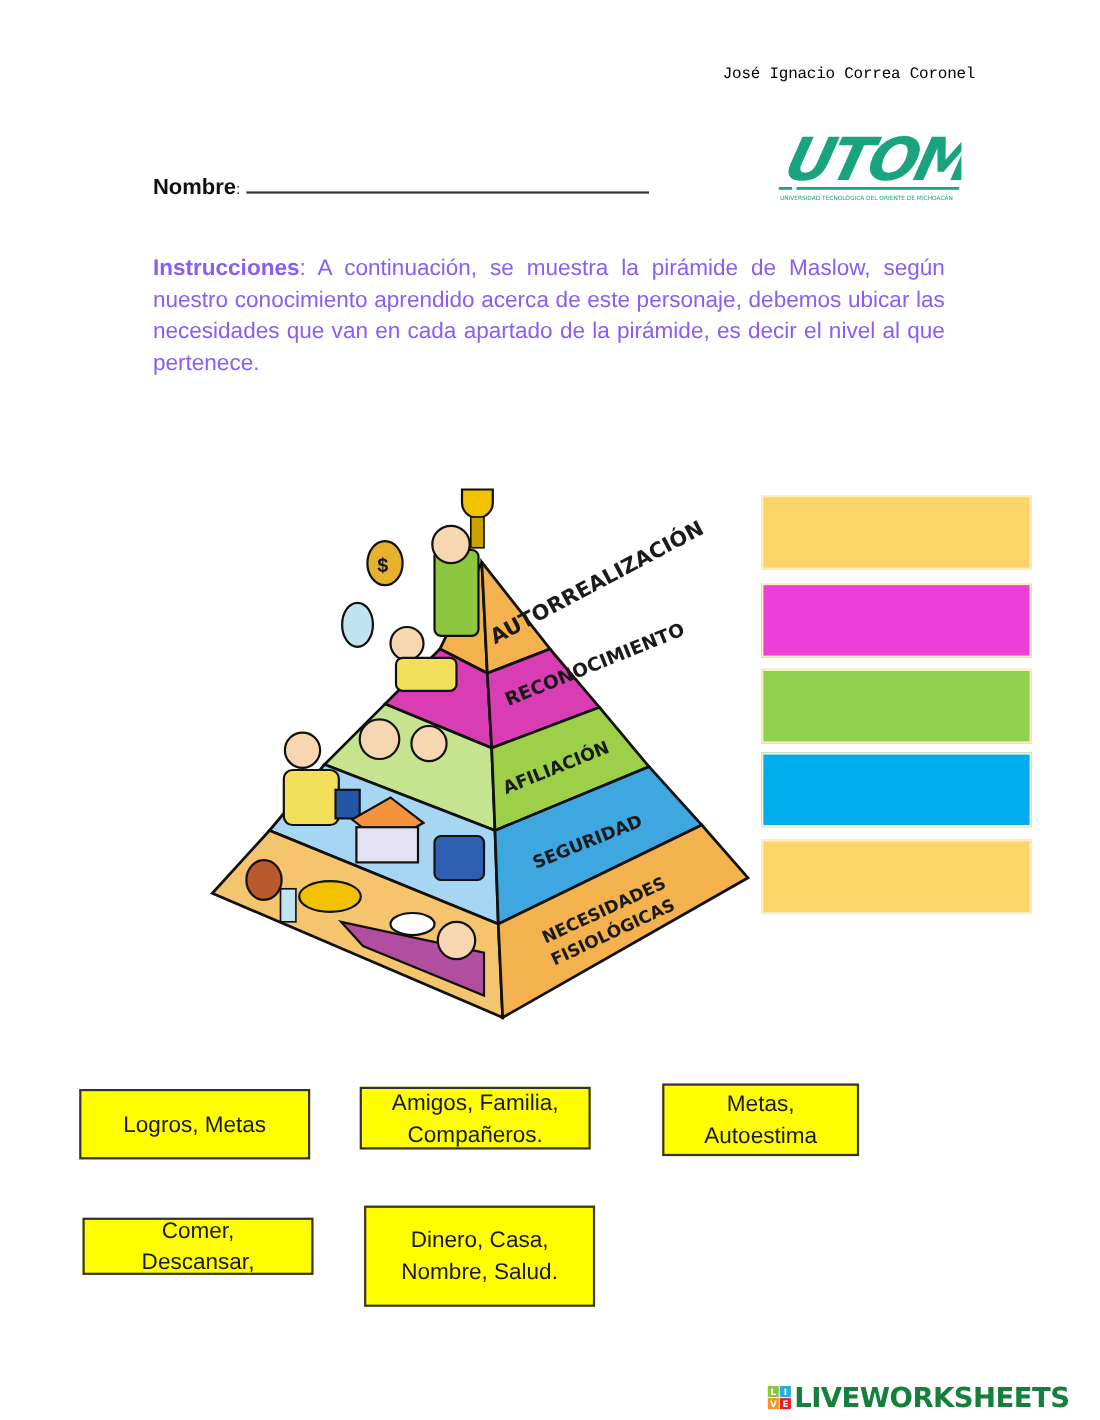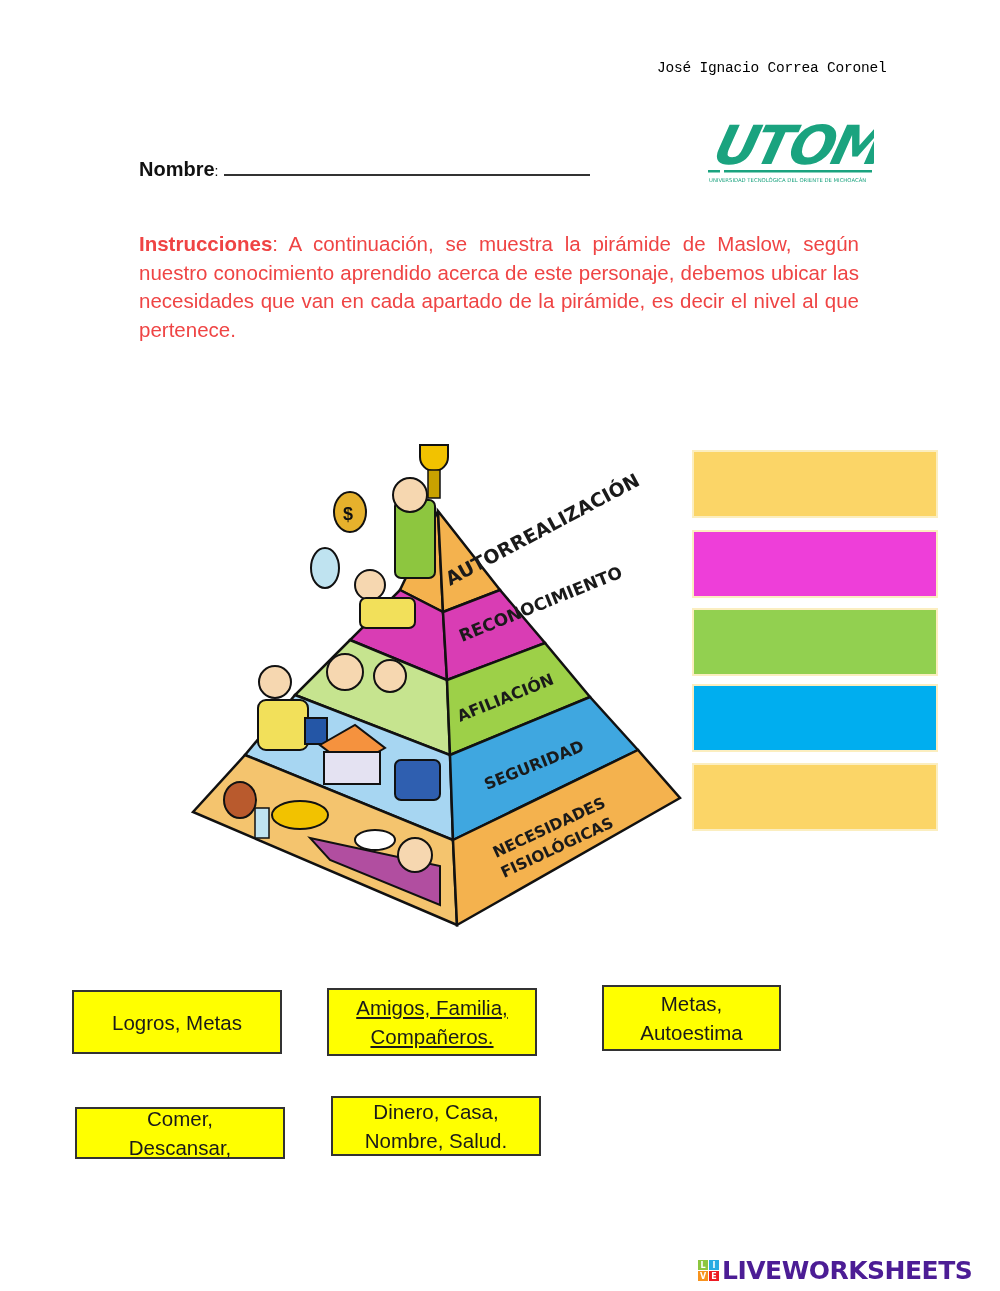--- a/index.html
+++ b/index.html
@@ -4,29 +4,29 @@
 <style>
   html, body { margin: 0; padding: 0; background: #ffffff; }
   body { width: 1000px; height: 1291px; position: relative; overflow: hidden; font-family: "Liberation Sans", sans-serif; color: #111; }
   .abs { position: absolute; }
   .author { left: 657px; top: 60px; font-size: 14.5px; color: #000000; font-family: Liberation Mono, monospace; letter-spacing: -0.2px; }
   .nombre { left: 139px; top: 117px; font-size: 20px; display: flex; align-items: baseline; margin-top: 39px; }
   .nombre b { font-weight: bold; }
   .nombre .colon { font-size: 14px; margin-right: 4px; }
   .nombre .line { display: inline-block; width: 366px; border-bottom: 2px solid #333; height: 18px; margin-left: 2px; }
   .logo { left: 706px; top: 112px; width: 168px; height: 76px; }
-  .instructions { left: 139px; top: 230px; width: 720px; font-size: 20.5px; line-height: 28.5px; text-align: justify; color: #ef4444; }
+  .instructions { left: 139px; top: 230px; width: 720px; font-size: 20.5px; line-height: 28.5px; text-align: justify; color: #8b5cf6; }
   .instructions b { font-weight: bold; }
   .pyramid { left: 180px; top: 420px; width: 520px; height: 520px; }
   .drop { left: 692px; width: 246px; height: 68px; border: 2px solid #fbeec0; box-sizing: border-box; }
   .card { background: #ffff00; border: 2px solid #333; box-sizing: border-box; display: flex; align-items: center; justify-content: center; text-align: center; font-size: 20.5px; line-height: 29px; color: #1a1a1a; cursor: grab; }
   .lw { left: 698px; top: 1256px; display: flex; align-items: center; }
   .lw-badge { display: grid; grid-template-columns: 10px 10px; grid-template-rows: 10px 10px; gap: 1px; margin-right: 3px; }
   .lw-badge span { display: flex; align-items: center; justify-content: center; font-size: 8px; font-weight: bold; color: #fff; font-family: "DejaVu Sans", sans-serif; }
-  .lw-text { font-family: "DejaVu Sans", sans-serif; font-weight: bold; font-size: 25px; color: #4c1d95; letter-spacing: -0.5px; }
+  .lw-text { font-family: "DejaVu Sans", sans-serif; font-weight: bold; font-size: 25px; color: #15803d; letter-spacing: -0.5px; }
 </style>
 </head>
 <body>
 
 <div class="abs author">José Ignacio Correa Coronel</div>
 
 <div class="abs nombre">
   <b>Nombre</b>
   <span class="colon">:</span>
   <span class="line"></span>
@@ -109,33 +109,33 @@
 
 <div class="abs drop" style="top:450px;background:#fbd567;"></div>
 <div class="abs drop" style="top:530px;background:#ee3ed9;"></div>
 <div class="abs drop" style="top:608px;background:#92d050;"></div>
 <div class="abs drop" style="top:684px;background:#00aeef;"></div>
 <div class="abs drop" style="top:763px;background:#fbd567;"></div>
 
 <div class="abs card" style="left:72px;top:990px;width:210px;height:64px;">
   <span>Logros, Metas</span>
 </div>
-<div class="abs card" style="left:327px;top:988px;width:210px;height:68px;flex-direction:column;text-decoration:underline;">
+<div class="abs card" style="left:327px;top:988px;width:210px;height:57px;flex-direction:column;">
   <span>Amigos, Familia,</span>
   <span>Compañeros.</span>
 </div>
 <div class="abs card" style="left:602px;top:985px;width:179px;height:66px;flex-direction:column;">
   <span>Metas,</span>
   <span>Autoestima</span>
 </div>
 <div class="abs card" style="left:75px;top:1107px;width:210px;height:52px;flex-direction:column;">
   <span>Comer,</span>
   <span>Descansar,</span>
 </div>
-<div class="abs card" style="left:331px;top:1096px;width:210px;height:60px;flex-direction:column;">
+<div class="abs card" style="left:331px;top:1096px;width:210px;height:92px;flex-direction:column;">
   <span>Dinero, Casa,</span>
   <span>Nombre, Salud.</span>
 </div>
 
 <div class="abs lw">
   <div class="lw-badge">
     <span style="background:#8cc63f">L</span>
     <span style="background:#29abe2">I</span>
     <span style="background:#f7931e">V</span>
     <span style="background:#ed1c24">E</span>

